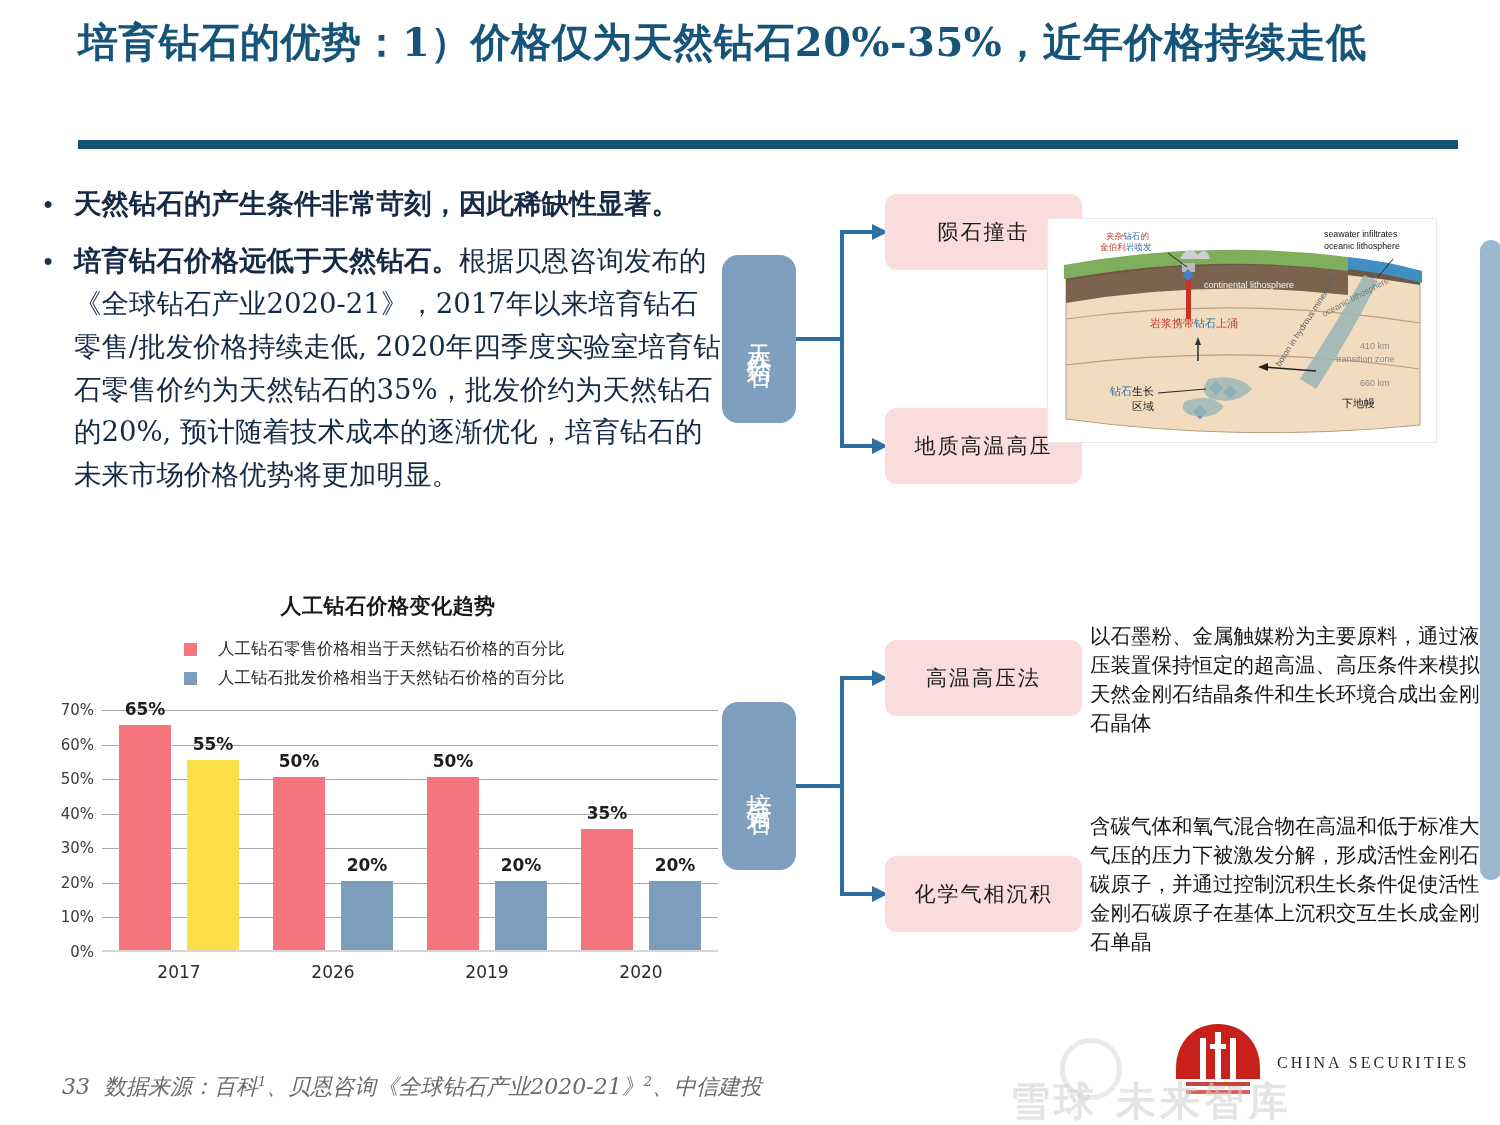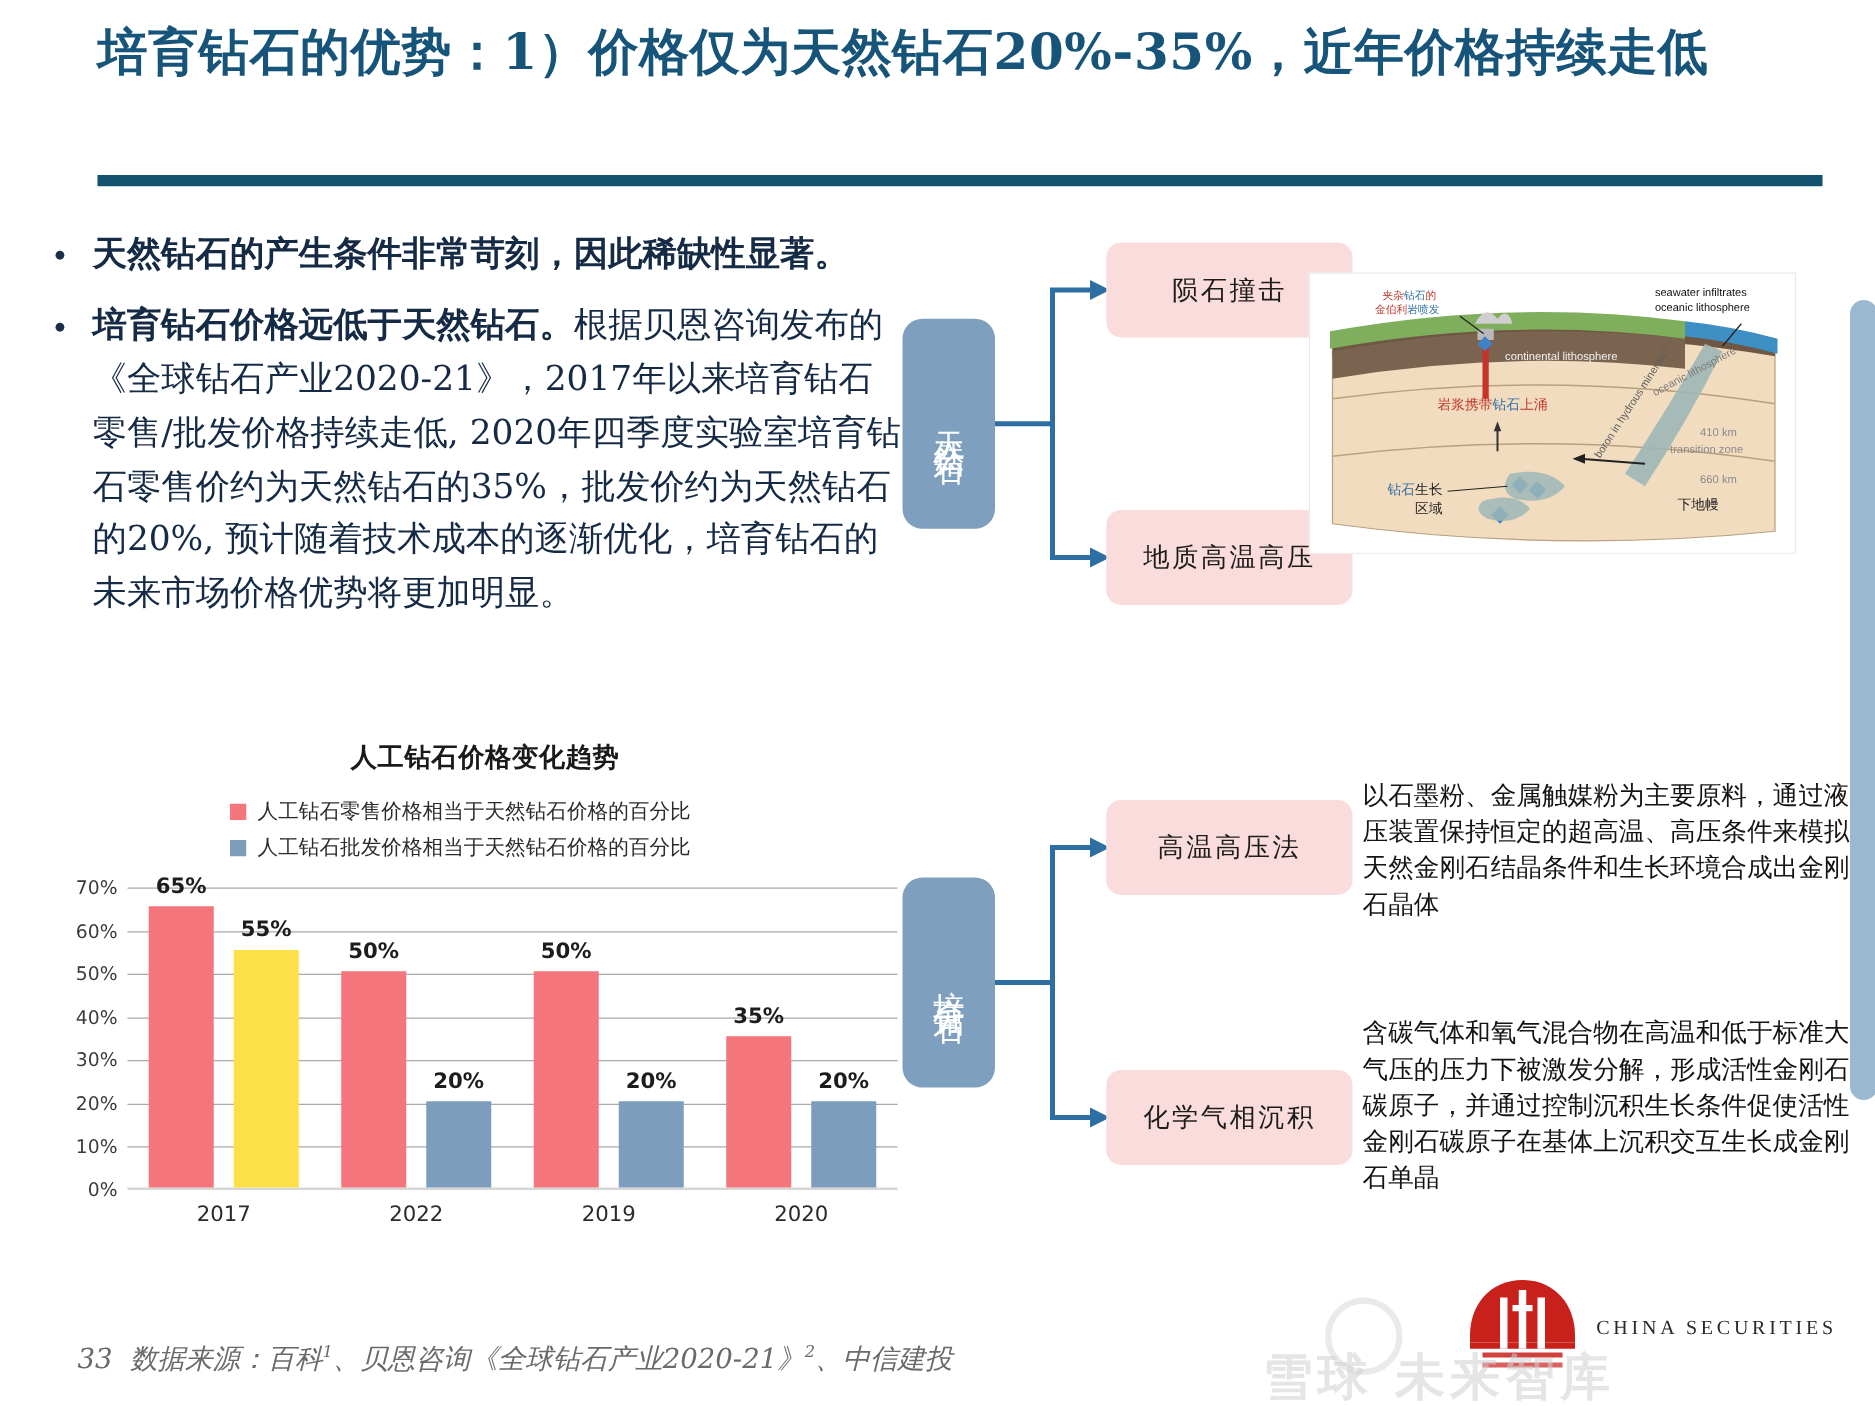--- a/index.html
+++ b/index.html
@@ -40,21 +40,21 @@
   }
   .b-strong { font-weight: 700; }
 
   
   #chart-panel { position: absolute; left: 52px; top: 592px; width: 672px; height: 398px; }
   #chart-title {
     text-align: center; font-size: 21px; font-weight: 700; color: #1a1a1a;
     font-family: "DejaVu Sans", "Liberation Sans", sans-serif; letter-spacing: .5px;
   }
   #chart-legend { margin-top: 18px; padding-left: 132px; }
-  .legend-item { display: flex; align-items: center; margin-bottom: 7px; }
+  .legend-item { display: flex; align-items: center; margin-bottom: 7px; gap: 12px; }
   .legend-swatch { width: 13px; height: 13px; margin-right: 9px; flex: 0 0 13px; }
   .legend-label { font-size: 16.5px; color: #2b2b2b; font-family: "DejaVu Sans", "Liberation Sans", sans-serif; }
 
   #plot-wrap { position: absolute; left: 0; top: 118px; width: 672px; height: 280px; }
   #y-axis {
     position: absolute; left: 0; top: 0; width: 46px; height: 242px;
   }
   .y-tick {
     position: absolute; right: 4px; transform: translateY(-50%);
     font-size: 15px; color: #3b3b3b; white-space: nowrap;
@@ -249,21 +249,21 @@
                 <span class="bar-label">35%</span>
               </div>
               <div class="bar" style="background: rgb(124, 158, 188); height: 69.1429px;">
                 <span class="bar-label">20%</span>
               </div>
             </div>
           </div>
       </div>
       <div id="x-axis">
           <div class="x-tick">2017</div>
-          <div class="x-tick">2022</div>
+          <div class="x-tick">2026</div>
           <div class="x-tick">2019</div>
           <div class="x-tick">2020</div>
         </div>
     </div>
   </div>
 
   <div class="flow" id="flow-natural">
     <div class="root-box">
       <span class="root-text">天然钻石</span>
     </div>

